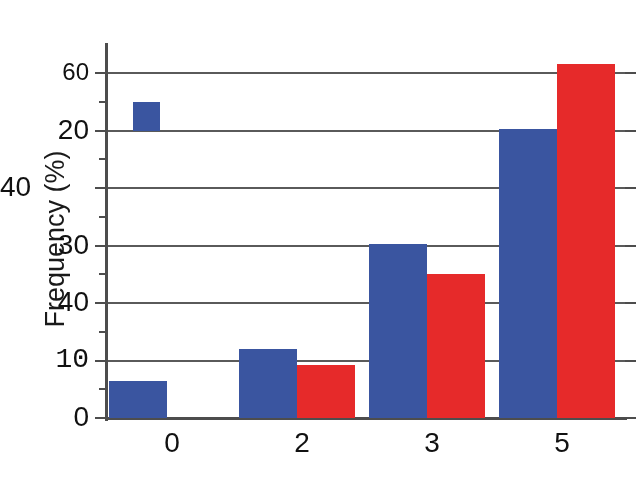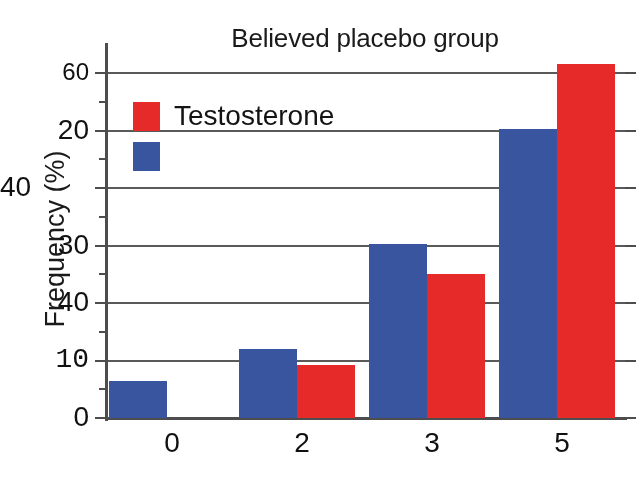--- a/index.html
+++ b/index.html
@@ -145,21 +145,20 @@
     line-height: 30px;
     color: #141414;
     white-space: nowrap;
   }
 </style>
 </head>
 <body>
 
 <div id="figure">
 
-  <div id="chart-title">Believed placebo group</div>
 
   <div id="ylabel">Frequency (%)</div>
 
   <div id="plot"></div>
 
   <div id="gridlines">
       <div class="gridline" style="left: 105px; top: 359.5px;"></div>
       <div class="gridline" style="left: 105px; top: 302px;"></div>
       <div class="gridline" style="left: 105px; top: 244.5px;"></div>
       <div class="gridline" style="left: 105px; top: 187px;"></div>
@@ -213,21 +212,17 @@
 
   <div id="xtick-labels">
       <div class="xtick-label" style="left: 172px;">0</div>
       <div class="xtick-label" style="left: 302px;">2</div>
       <div class="xtick-label" style="left: 432px;">3</div>
       <div class="xtick-label" style="left: 562px;">5</div>
     </div>
 
   <div id="legend">
     <div class="legend-row">
-      <span class="legend-swatch testo"></span>
-      <span class="legend-text">Testosterone</span>
-    </div>
-    <div class="legend-row">
       <span class="legend-swatch placebo"></span>
     </div>
   </div>
 
 </div>
 
 </body></html>

